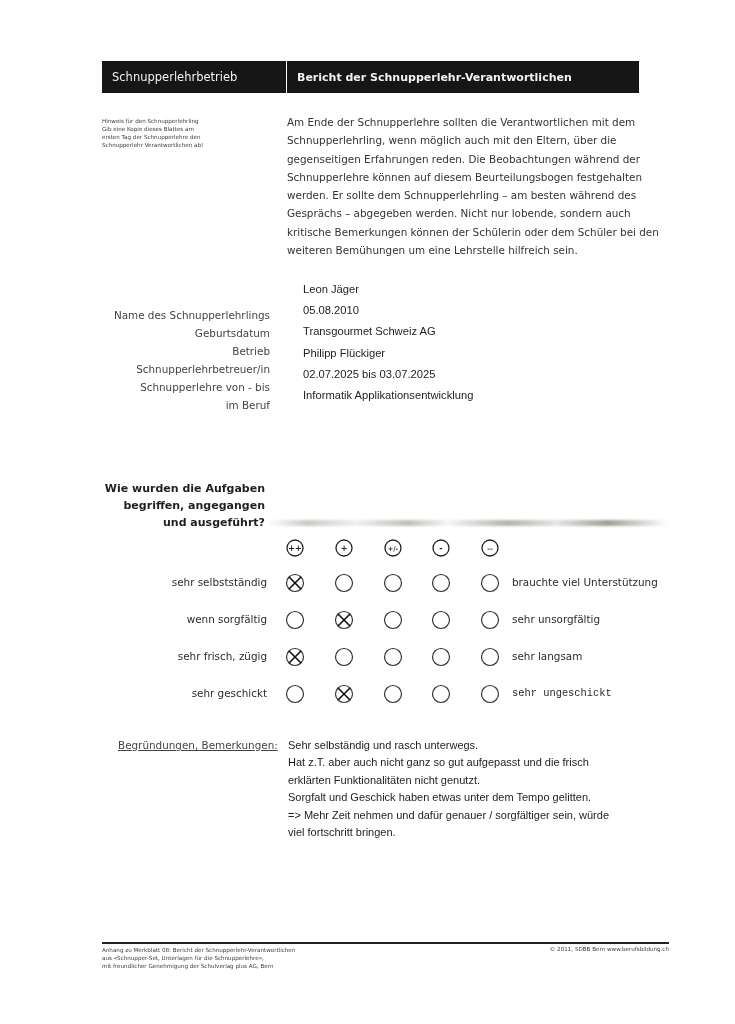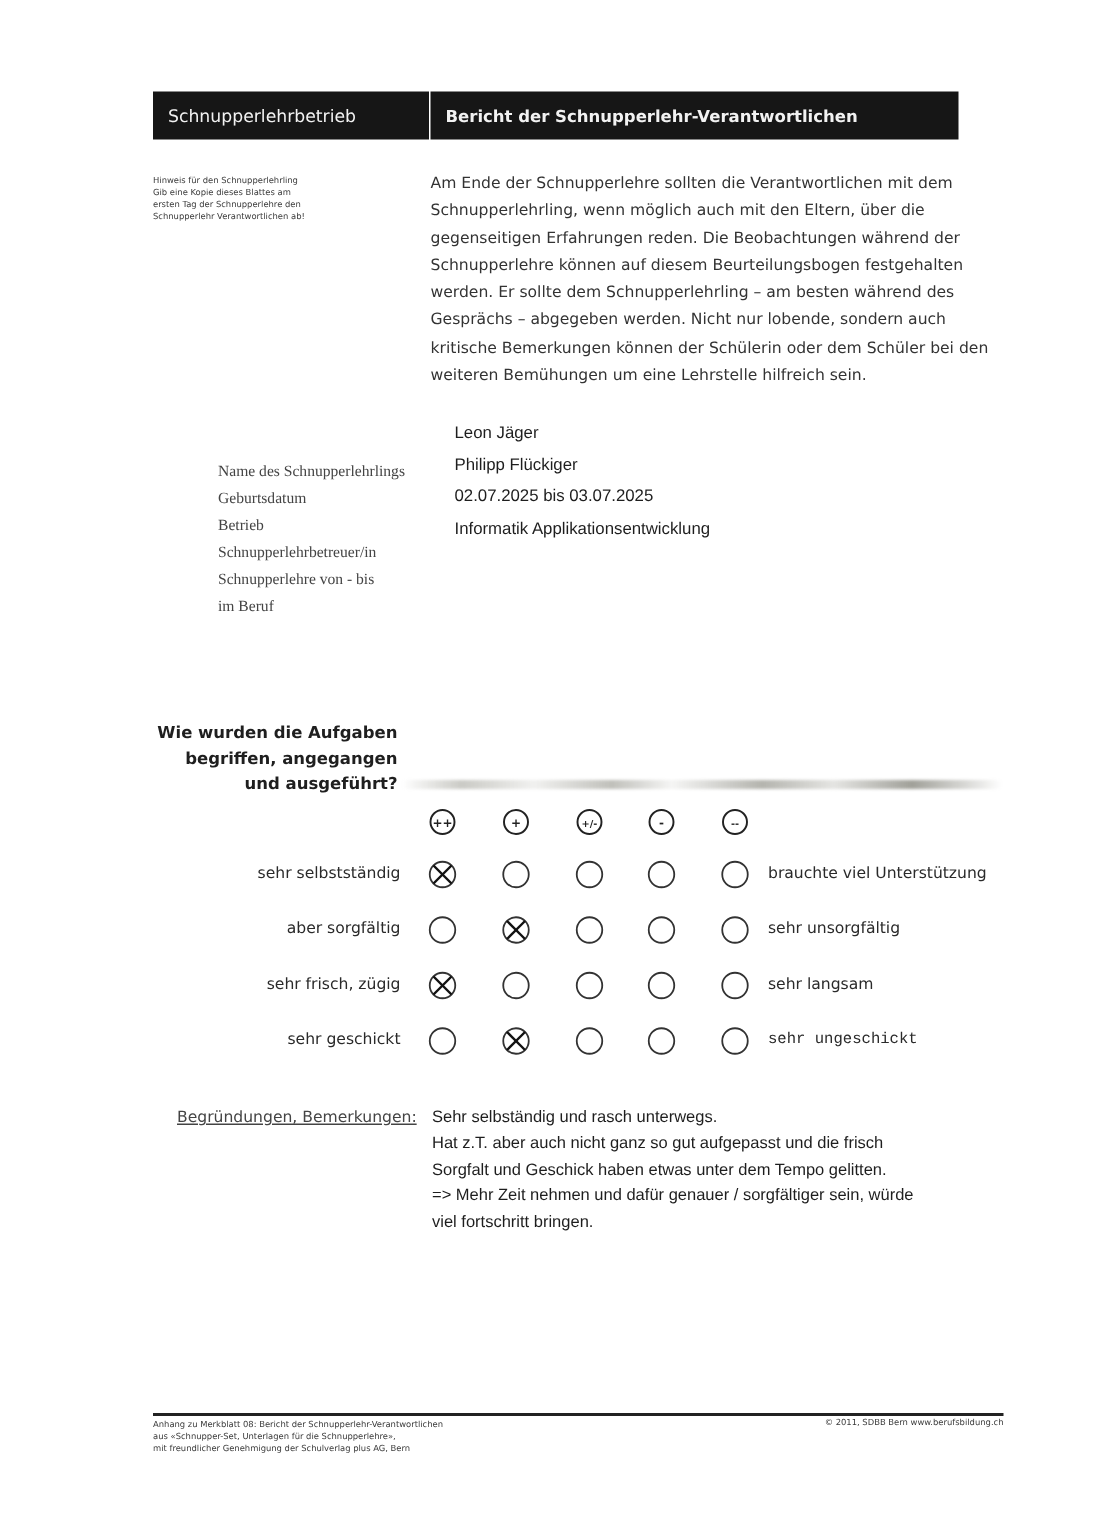--- a/index.html
+++ b/index.html
@@ -9,21 +9,21 @@
     }
     .abs { position: absolute; }
     .header-bar {
       background: #161616; color: #f2f2f2; height: 32px; box-sizing: border-box;
       display: flex; align-items: center; padding-left: 10px; font-size: 11.5px;
     }
     #hdr-left { left: 102px; top: 61px; width: 184px; }
     #hdr-right { left: 287px; top: 61px; width: 352px; font-weight: bold; font-size: 11px; }
     #hint { left: 102px; top: 117px; width: 175px; font-size: 5.6px; line-height: 8px; color: #3a3a3a; }
     #intro { left: 287px; top: 113px; width: 375px; font-size: 10.4px; line-height: 18.3px; color: #333; }
-    .lbl-col { right: 465px; text-align: left; font-size: 10.4px; color: #444; font-family: Liberation Serif, serif; }
+    .lbl-col { right: 465px; text-align: right; font-size: 10.4px; color: #444; }
     .val-col { left: 303px; font-family: "Liberation Sans", sans-serif; font-size: 11.2px; color: #1e1e1e; }
     #labels { top: 306px; line-height: 18px; }
     #values { top: 279px; line-height: 21.2px; }
     #question { right: 470px; top: 480px; text-align: right; font-weight: bold; font-size: 11px; line-height: 17px; color: #1f1f1f; }
     #smudge { left: 268px; top: 520px; width: 400px; height: 6px;
       background: linear-gradient(90deg, rgba(160,160,150,0) 0%, rgba(150,150,140,0.5) 10%, rgba(160,160,150,0.15) 22%, rgba(140,140,130,0.55) 35%, rgba(160,160,150,0.1) 45%, rgba(130,130,120,0.6) 60%, rgba(150,150,140,0.25) 72%, rgba(120,120,110,0.7) 85%, rgba(160,160,150,0) 100%);
       border-radius: 3px; filter: blur(1px); }
     .scale-head { top: 538px; width: 20px; height: 20px; }
     .row-label-left { right: 468px; text-align: right; font-size: 10.4px; color: #2a2a2a; }
     .row-label-right { left: 512px; font-size: 10.4px; color: #2a2a2a; }
@@ -57,20 +57,22 @@
   <div>Name des Schnupperlehrlings</div>
   <div>Geburtsdatum</div>
   <div>Betrieb</div>
   <div>Schnupperlehrbetreuer/in</div>
   <div>Schnupperlehre von - bis</div>
   <div>im Beruf</div>
 </div>
 
 <div class="abs val-col" id="values">
   <div>Leon Jäger</div>
+  <div>05.08.2010</div>
+  <div>Transgourmet Schweiz AG</div>
   <div>Philipp Flückiger</div>
   <div>02.07.2025 bis 03.07.2025</div>
   <div>Informatik Applikationsentwicklung</div>
 </div>
 
 <div class="abs" id="question">
   <div>Wie wurden die Aufgaben</div>
   <div>begriffen, angegangen</div>
   <div>und ausgeführt?</div>
 </div>
@@ -112,21 +114,21 @@
     <svg class="abs radio" width="20" height="20" style="left: 383px; top: 573px;">
       <circle cx="10" cy="10" r="8.5" fill="none" stroke="#333" stroke-width="1.2"></circle>
     </svg>
     <svg class="abs radio" width="20" height="20" style="left: 431px; top: 573px;">
       <circle cx="10" cy="10" r="8.5" fill="none" stroke="#333" stroke-width="1.2"></circle>
     </svg>
     <svg class="abs radio" width="20" height="20" style="left: 480px; top: 573px;">
       <circle cx="10" cy="10" r="8.5" fill="none" stroke="#333" stroke-width="1.2"></circle>
     </svg>
     <div class="abs row-label-right" style="top: 576px;">brauchte viel Unterstützung</div>
-    <div class="abs row-label-left" style="top: 613px;">aber sorgfältig</div>
+    <div class="abs row-label-left" style="top: 613px;">wenn sorgfältig</div>
     <svg class="abs radio" width="20" height="20" style="left: 285px; top: 610px;">
       <circle cx="10" cy="10" r="8.5" fill="none" stroke="#333" stroke-width="1.2"></circle>
     </svg>
     <svg class="abs radio" width="20" height="20" style="left: 334px; top: 610px;">
       <circle cx="10" cy="10" r="8.5" fill="none" stroke="#333" stroke-width="1.2"></circle>
       <line x1="4" y1="4" x2="16" y2="16" stroke="#111" stroke-width="1.6"></line>
       <line x1="16" y1="4" x2="4" y2="16" stroke="#111" stroke-width="1.6"></line>
     </svg>
     <svg class="abs radio" width="20" height="20" style="left: 383px; top: 610px;">
       <circle cx="10" cy="10" r="8.5" fill="none" stroke="#333" stroke-width="1.2"></circle>
@@ -175,20 +177,21 @@
     <svg class="abs radio" width="20" height="20" style="left: 480px; top: 684px;">
       <circle cx="10" cy="10" r="8.5" fill="none" stroke="#333" stroke-width="1.2"></circle>
     </svg>
     <div class="abs row-label-right" style="top: 687px; font-family: Liberation Mono, monospace;">sehr ungeschickt</div>
   </div>
 
 <div class="abs" id="remarks-label">Begründungen, Bemerkungen:</div>
 <div class="abs" id="remarks">
   <div>Sehr selbständig und rasch unterwegs.</div>
   <div>Hat z.T. aber auch nicht ganz so gut aufgepasst und die frisch</div>
+  <div>erklärten Funktionalitäten nicht genutzt.</div>
   <div>Sorgfalt und Geschick haben etwas unter dem Tempo gelitten.</div>
   <div>=&gt; Mehr Zeit nehmen und dafür genauer / sorgfältiger sein, würde</div>
   <div>viel fortschritt bringen.</div>
 </div>
 
 <div class="abs" id="footer-rule"></div>
 <div class="abs" id="footer-left">
   <div>Anhang zu Merkblatt 08: Bericht der Schnupperlehr-Verantwortlichen</div>
   <div>aus «Schnupper-Set, Unterlagen für die Schnupperlehre»,</div>
   <div>mit freundlicher Genehmigung der Schulverlag plus AG, Bern</div>

